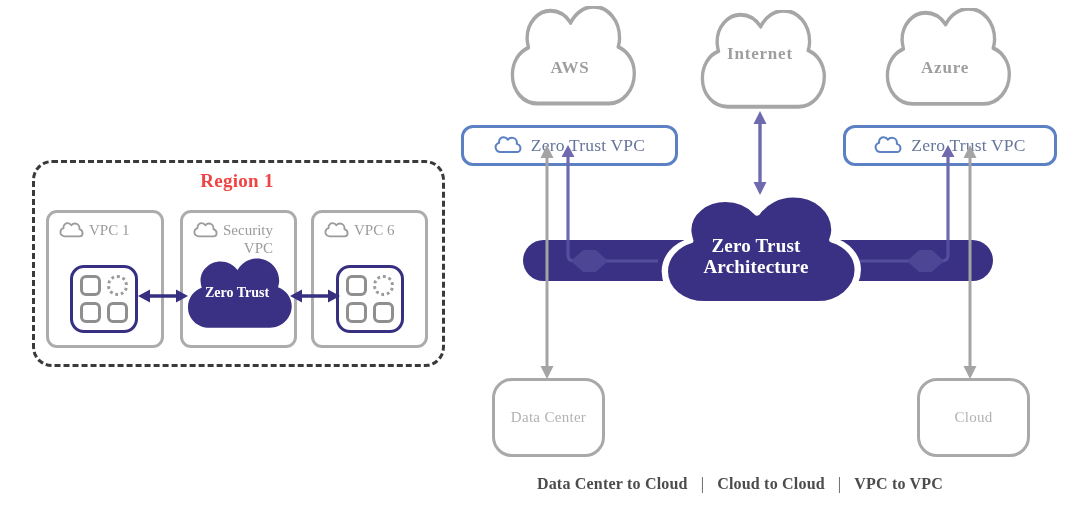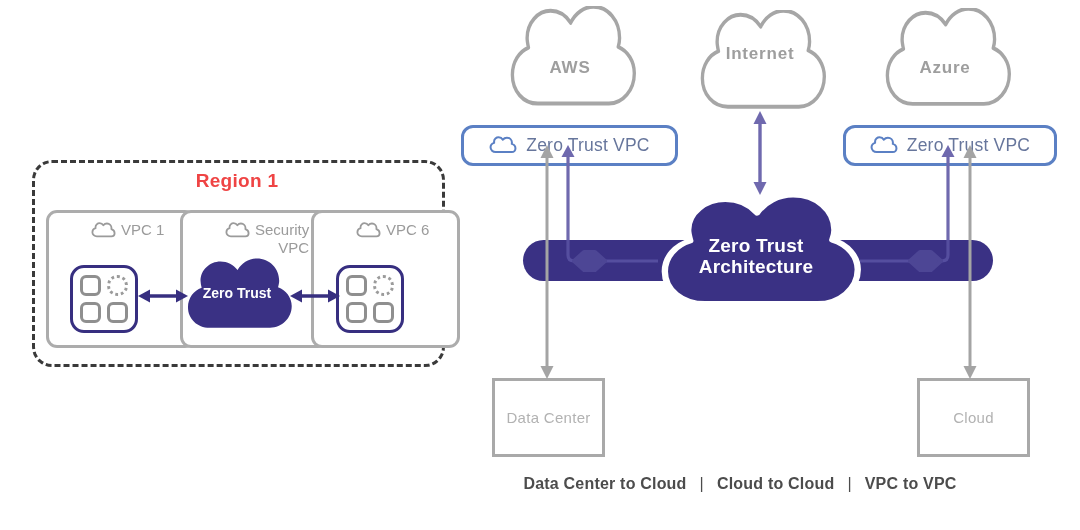--- a/index.html
+++ b/index.html
@@ -1,33 +1,33 @@
 <!DOCTYPE html>
 <html><head>
 <meta charset="utf-8">
 <style>
   html,body{margin:0;padding:0;background:#ffffff;}
   .canvas{
     position:relative;width:1080px;height:530px;background:#ffffff;overflow:hidden;
-    font-family:Liberation Sans, sans-serif;
+    font-family:Liberation Serif, serif;
   }
   .abs{position:absolute;}
   svg{display:block;}
   
   .region-box{
     left:32px;top:160px;width:407px;height:201px;
     border:3px dashed #3a3a3a;border-radius:20px;background:transparent;
   }
   .region-title{
     left:32px;top:170px;width:410px;text-align:center;
     color:#ef4444;font-size:19px;font-weight:bold;letter-spacing:.3px;
   }
   .vpc-box{
     top:210px;height:132px;background:#ffffff;
-    border:3px solid #acacac;border-radius:11px;padding-left:32px;
+    border:3px solid #acacac;border-radius:11px;
   }
   .vpc-head{
     display:flex;align-items:flex-start;gap:5px;padding:8px 0 0 10px;
     color:#9b9b9b;font-size:15px;line-height:18px;
   }
   .vpc-head .mini-cloud{flex:0 0 auto;margin-top:1px;}
   .vpc-head .two-line{text-align:right;}
   .workload{
     position:absolute;width:62px;height:62px;border:3px solid #372f80;border-radius:14px;
     display:grid;grid-template-columns:21px 21px;grid-template-rows:21px 21px;
@@ -43,21 +43,21 @@
   .cloud-label{
     text-align:center;color:#9e9e9e;font-size:17px;font-weight:bold;letter-spacing:.8px;line-height:19px;
   }
   .ztvpc-box{
     top:103px;height:35px;background:#ffffff;border:3px solid #5b80c4;border-radius:12px;
     display:flex;align-items:center;justify-content:center;gap:9px;margin-top:22px;
   }
   .ztvpc-label{color:#67769c;font-size:17.5px;letter-spacing:.2px;}
   .site-box{
     top:378px;width:107px;height:73px;background:#ffffff;
-    border:3px solid #a9a9a9;border-radius:0;
+    border:3px solid #a9a9a9;border-radius:20px;
     display:flex;align-items:center;justify-content:center;
     color:#b2b2b2;font-size:15px;letter-spacing:.3px;
   }
   .zta-label{
     left:650px;top:235px;width:212px;text-align:center;
     color:#ffffff;font-size:19px;font-weight:bold;line-height:21px;letter-spacing:.2px;
   }
   .caption{
     left:415px;top:475px;width:650px;text-align:center;
     color:#4c4c4c;font-size:16px;font-weight:bold;letter-spacing:.2px;

